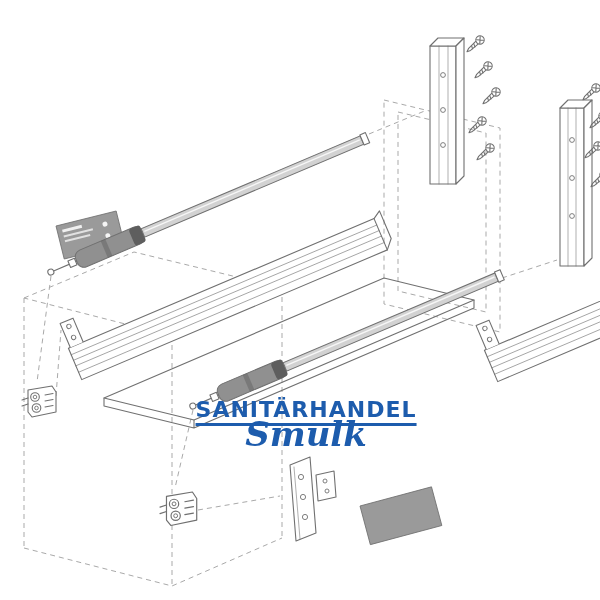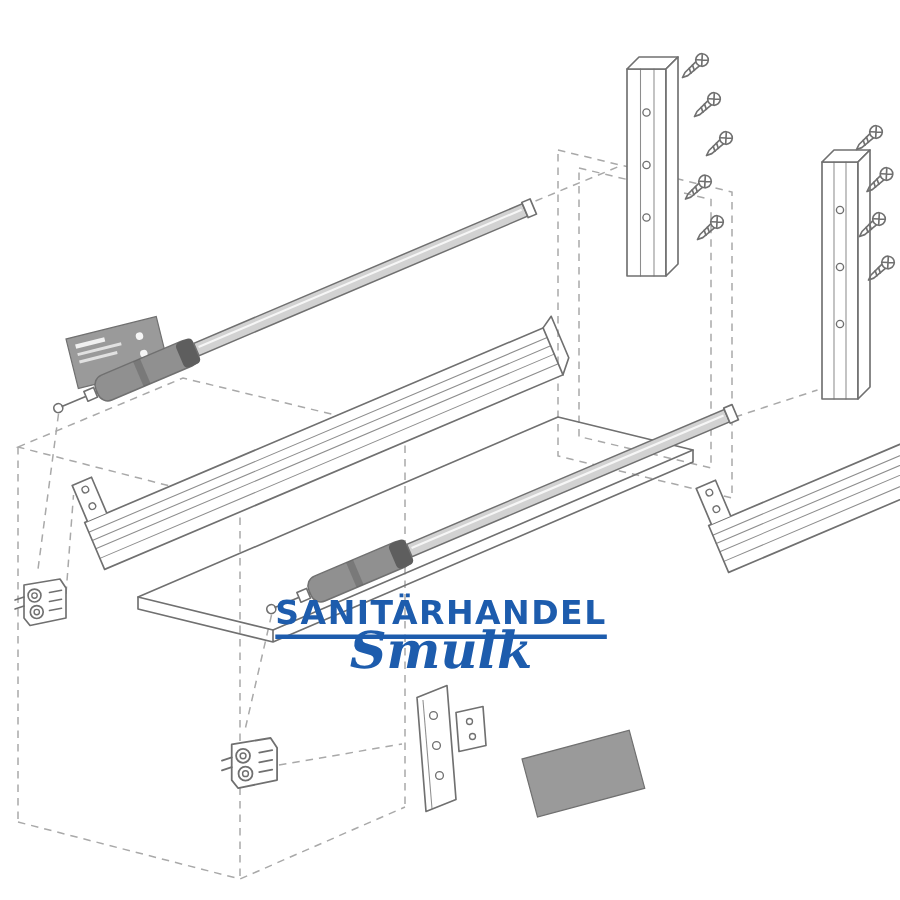--- a/index.html
+++ b/index.html
@@ -1,20 +1,20 @@
 <!DOCTYPE html>
 <html style="--line: #707070; --dashed: #a9a9a9; --gray-part: #9a9a9a; --damper: #909090; --damper-dark: #5e5e5e; --rail-fill: #d2d2d2; --wm: #1d5cad;"><head>
 <meta charset="utf-8">
 <style>
   html,body{margin:0;padding:0;}
   body{
     width:600px;height:600px;position:relative;overflow:hidden;
     background:#ffffff;font-family:"DejaVu Sans",sans-serif;
   }
-  .stage{position:absolute;left:0;top:0;width:588px;height:600px;}
+  .stage{position:absolute;left:12px;top:0;width:588px;height:600px;}
   .ln{stroke:var(--line);stroke-width:1.1;fill:none;stroke-linecap:round;stroke-linejoin:round;}
   .lnf{stroke:var(--line);stroke-width:1.1;fill:#ffffff;stroke-linejoin:round;}
   .thin{stroke-width:0.7;opacity:0.8;}
   .dash{stroke:var(--dashed);stroke-width:1;fill:none;stroke-dasharray:5 4;}
   .grayfill{fill:var(--gray-part);stroke:var(--line);stroke-width:0.8;}
   .damp{fill:var(--damper);stroke:var(--line);stroke-width:1;}
   .dampdark{fill:var(--damper-dark);stroke:none;}
   .railfill{fill:var(--rail-fill);stroke:var(--line);stroke-width:1;}
   .hole{fill:#ffffff;stroke:var(--line);stroke-width:0.9;}
   .wm{position:absolute;left:50%;top:398px;transform:translateX(-50%);

